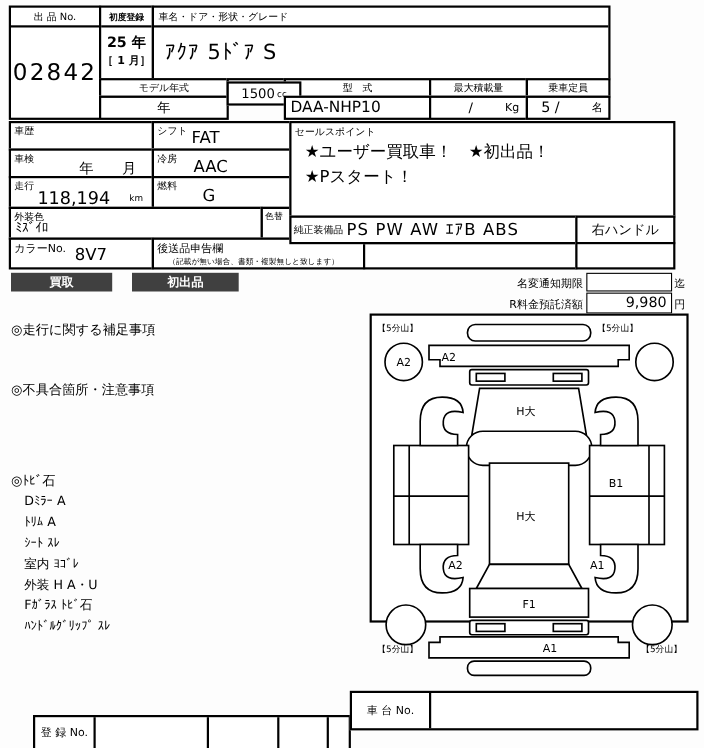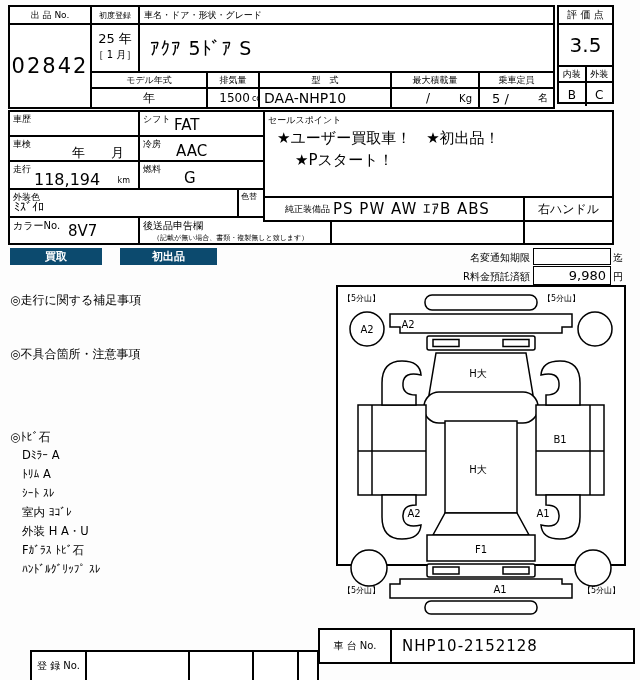--- a/index.html
+++ b/index.html
@@ -5,39 +5,39 @@
   html,body{margin:0;padding:0;background:#fdfdfd;}
   body{font-family:"DejaVu Sans","Liberation Sans",sans-serif;color:#000;}
   .sheet{position:relative;width:640px;height:680px;background:#fdfdfd;overflow:hidden;}
   .bx{position:absolute;box-sizing:border-box;border:2px solid #000;background:#fff;}
   .nob{position:absolute;box-sizing:border-box;}
   .hd{font-size:9px;display:flex;align-items:center;justify-content:center;border-bottom:2px solid #000;height:18px;box-sizing:border-box;}
   .hdl{justify-content:flex-start;padding-left:4px;}
   .sl{position:absolute;top:1px;left:3px;font-size:9px;}
   .val{position:absolute;font-size:14px;}
   .cv{display:flex;align-items:center;justify-content:center;}
-  .badge{position:absolute;background:#0c4a6e;color:#fff;font-size:11px;font-weight:bold;display:flex;align-items:center;justify-content:center;height:17px;text-align:center;}
+  .badge{position:absolute;background:#404040;color:#fff;font-size:11px;font-weight:bold;display:flex;align-items:center;justify-content:center;height:17px;text-align:center;}
   .ntitle{position:absolute;font-size:12px;}
   .insp-item{font-size:11.5px;line-height:19px;white-space:pre;}
   .lab10{position:absolute;font-size:10px;}
   svg text{fill:#000;}
   svg .ln{stroke:#000;stroke-width:1.5;fill:#fff;}
   svg .ln2{stroke:#000;stroke-width:1.5;fill:none;}
 </style>
 </head>
 <body>
 
 <div class="sheet">
 
   <div class="bx" style="left:8px;top:5px;width:84px;height:104px;text-align:center;">
     <div class="hd">出 品 No.</div>
     <div class="cv" style="height:82px;font-size:21px;letter-spacing:2px;">02842</div>
   </div>
 
-  <div class="bx" style="left:90px;top:5px;width:50px;height:68px;">
+  <div class="bx" style="left:90px;top:5px;width:50px;height:68px;font-weight:bold;">
     <div class="hd" style="font-size:8px;">初度登録</div>
     <div style="text-align:center;padding-top:5px;">
       <div style="font-size:13px;">25 年</div>
       <div style="font-size:10px;">［ 1 月］</div>
     </div>
   </div>
 
   <div class="bx" style="left:138px;top:5px;width:417px;height:68px;">
     <div class="hd hdl">車名・ドア・形状・グレード</div>
     <div style="display:flex;align-items:center;height:46px;padding-left:10px;font-size:19px;letter-spacing:1px;">ｱｸｱ 5ﾄﾞｱ S</div>
@@ -55,21 +55,21 @@
   <div class="bx" style="left:390px;top:71px;width:90px;height:18px;">
       <div class="cv" style="height:100%;font-size:9px;">最大積載量</div>
     </div>
   <div class="bx" style="left:478px;top:71px;width:77px;height:18px;">
       <div class="cv" style="height:100%;font-size:9px;">乗車定員</div>
     </div>
 
   <div class="bx" style="left:90px;top:87px;width:118px;height:22px;">
       <div class="cv" style="height:100%;font-size:12px;">年</div>
     </div>
-  <div class="bx" style="left:206px;top:87px;width:68px;height:22px;">
+  <div class="bx" style="left:206px;top:74px;width:68px;height:22px;">
     <div class="cv" style="height:100%;">
       <span style="font-size:12px;">1500</span>
       <span style="font-size:8px;margin-left:2px;">cc</span>
     </div>
   </div>
   <div class="bx" style="left:258px;top:87px;width:134px;height:22px;">
       <div style="display:flex;align-items:center;height:100%;padding-left:4px;font-size:14px;">DAA-NHP10</div>
     </div>
   <div class="bx" style="left:390px;top:87px;width:90px;height:22px;">
     <div style="display:flex;align-items:center;justify-content:space-between;height:100%;padding:0 6px 0 34px;">
@@ -77,32 +77,20 @@
       <span style="font-size:10px;">Kg</span>
     </div>
   </div>
   <div class="bx" style="left:478px;top:87px;width:77px;height:22px;">
     <div style="display:flex;align-items:center;justify-content:space-between;height:100%;padding:0 5px 0 12px;">
       <span style="font-size:13px;">5 /</span>
       <span style="font-size:10px;">名</span>
     </div>
   </div>
 
-  <div class="bx" style="left:557px;top:5px;width:57px;height:99px;">
-    <div class="hd" style="font-size:10px;">評 価 点</div>
-    <div class="cv" style="height:40px;font-size:20px;border-bottom:2px solid #000;">3.5</div>
-    <div style="display:flex;height:16px;border-bottom:2px solid #000;box-sizing:border-box;">
-      <div class="cv" style="flex:1;font-size:9px;border-right:2px solid #000;">内装</div>
-      <div class="cv" style="flex:1;font-size:9px;">外装</div>
-    </div>
-    <div style="display:flex;height:23px;">
-      <div class="cv" style="flex:1;font-size:12px;border-right:2px solid #000;">B</div>
-      <div class="cv" style="flex:1;font-size:12px;">C</div>
-    </div>
-  </div>
 
   <div class="bx" style="left:8px;top:110px;width:132px;height:27px;">
     <span class="sl">車歴</span>
   </div>
   <div class="bx" style="left:138px;top:110px;width:127px;height:27px;">
     <span class="sl">シフト</span>
     <span class="val" style="left:34px;top:4px;font-size:15px;">FAT</span>
   </div>
   <div class="bx" style="left:8px;top:135px;width:132px;height:27px;">
     <span class="sl">車検</span>
@@ -134,26 +122,26 @@
   </div>
   <div class="bx" style="left:138px;top:216px;width:194px;height:29px;">
     <div style="font-size:10px;padding:1px 0 0 3px;">後送品申告欄</div>
     <div style="font-size:7px;padding-left:13px;white-space:nowrap;">（記載が無い場合、書類・複製無しと致します）</div>
   </div>
   <div class="bx" style="left:330px;top:220px;width:195px;height:25px;"></div>
 
   <div class="bx" style="left:263px;top:110px;width:351px;height:88px;">
     <div style="font-size:9px;padding:2px 0 0 3px;">セールスポイント</div>
     <div style="font-size:15px;padding:2px 0 0 12px;">★ユーザー買取車！　★初出品！</div>
-    <div style="font-size:15px;padding:3px 0 0 12px;margin-left:18px;">★Pスタート！</div>
+    <div style="font-size:15px;padding:3px 0 0 12px;">★Pスタート！</div>
   </div>
 
   <div class="bx" style="left:263px;top:196px;width:262px;height:26px;">
     <div style="display:flex;align-items:center;height:100%;">
-      <span style="font-size:9px;width:48px;padding-left:20px;">純正装備品</span>
+      <span style="font-size:9px;width:48px;padding-left:2px;">純正装備品</span>
       <span style="font-size:15px;letter-spacing:1px;">PS PW AW ｴｱB ABS</span>
     </div>
   </div>
   <div class="bx" style="left:523px;top:196px;width:91px;height:26px;">
     <div class="cv" style="height:100%;font-size:12px;">右ハンドル</div>
   </div>
   <div class="bx" style="left:523px;top:220px;width:91px;height:25px;"></div>
 
   <div class="badge" style="left:10px;top:248px;width:92px;">買取</div>
   <div class="badge" style="left:120px;top:248px;width:97px;">初出品</div>
@@ -243,17 +231,16 @@
       <div class="cv" style="width:55px;font-size:10px;border-right:2px solid #000;box-sizing:border-box;">登 録 No.</div>
       <div style="width:103px;border-right:2px solid #000;box-sizing:border-box;"></div>
       <div style="width:64px;border-right:2px solid #000;box-sizing:border-box;"></div>
       <div style="width:45px;border-right:2px solid #000;box-sizing:border-box;"></div>
       <div style="flex:1;"></div>
     </div>
   </div>
   <div class="bx" style="left:318px;top:628px;width:317px;height:36px;">
     <div style="display:flex;height:100%;">
       <div class="cv" style="width:72px;font-size:10px;border-right:2px solid #000;box-sizing:border-box;">車 台 No.</div>
-      <div style="flex:1;display:flex;align-items:center;padding-left:10px;font-size:15px;letter-spacing:1px;">NHP10-2152128</div>
     </div>
   </div>
 
 </div>
 
 </body></html>

